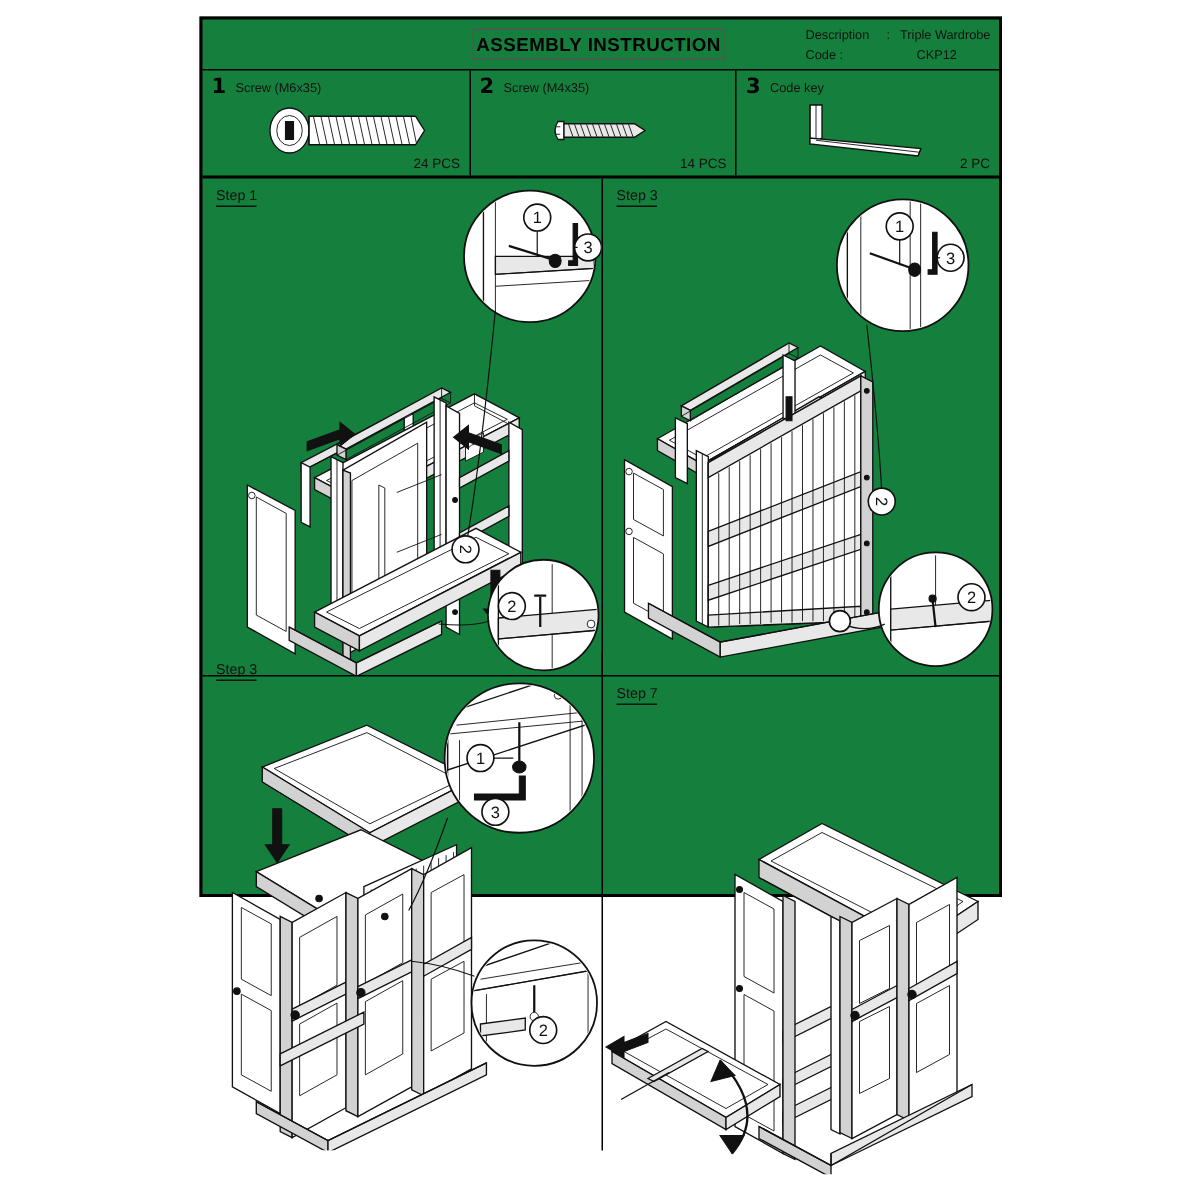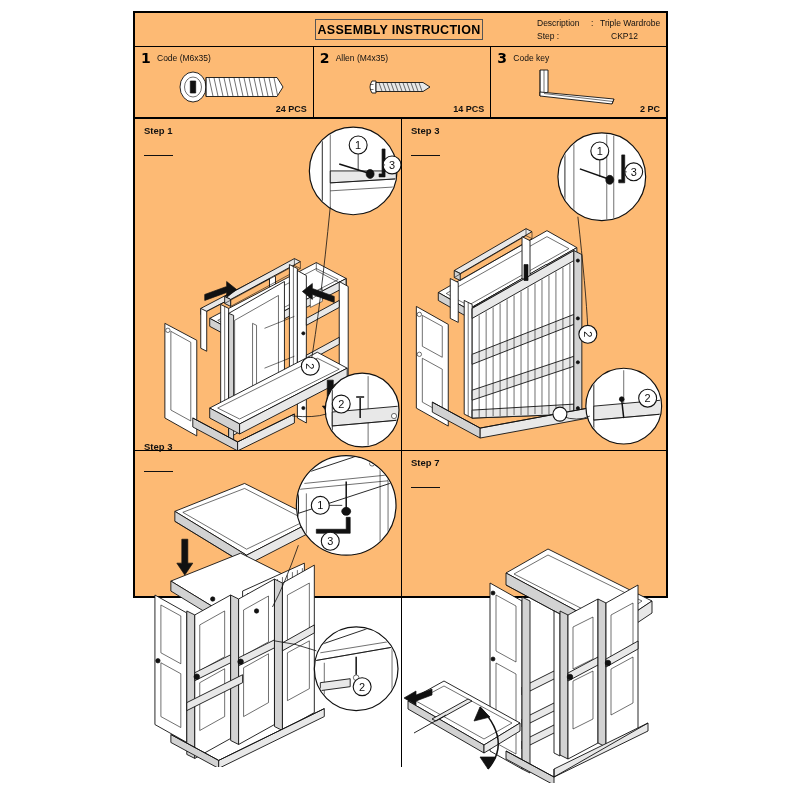--- a/index.html
+++ b/index.html
@@ -13,21 +13,21 @@
   }
 
   #sheet {
     position: absolute;
     left: 133px;
     top: 11px;
     width: 535px;
     height: 587px;
     border: 2px solid #000;
     box-sizing: border-box;
-    background: #fdba74;
+    background: #15803d;
   }
 
   
   .header-row {
     position: absolute;
     left: 0; top: 0;
     width: 100%;
     height: 34px;
     border-bottom: 1.5px solid #000;
     box-sizing: border-box;
@@ -99,21 +99,20 @@
     left: 22px; top: 6px;
     font-size: 8.5px;
     color: #111;
     white-space: nowrap;
   }
   .part-qty {
     position: absolute;
     right: 6px; bottom: 3px;
     font-size: 9px;
     color: #111;
-    font-weight: bold;
   }
   .part-art {
     position: absolute;
     left: 0; top: 18px;
     width: 100%; height: 44px;
     display: flex;
     align-items: center;
     justify-content: center;
   }
   .part-art.off1 { justify-content: center; padding-left: 8px; }
@@ -134,23 +133,22 @@
   .step-cell.s2 { left: 267px; top: 0;     width: 264px; height: 332px; border-bottom: 1.5px solid #000; }
   .step-cell.s3 { left: 0;     top: 316px; width: 267px; height: 332px; border-right: 1.5px solid #000; }
   .step-cell.s4 { left: 267px; top: 332px; width: 264px; height: 332px; }
 
   .step-label {
     position: absolute;
     left: 9px; top: 6px;
     font-size: 9.5px;
     color: #111;
     border-bottom: 1px solid #111;
-    padding-bottom: 19px;
+    padding-bottom: 1px;
     z-index: 5;
-    font-weight: bold;
   }
   .step-svg {
     position: absolute;
     left: 0; top: 0;
     width: 100%;
     height: 100%;
   }
   svg { display: block; }
   .ln   { stroke: #111; stroke-width: 0.9; fill: none; }
   .ln-t { stroke: #111; stroke-width: 0.6; fill: none; }
@@ -174,32 +172,32 @@
     <div class="title-box">
       <span>ASSEMBLY  INSTRUCTION</span>
     </div>
     <div class="desc-block">
       <div class="desc-line">
         <span class="desc-key">Description</span>
         <span class="desc-sep">:</span>
         <span class="desc-val">Triple Wardrobe</span>
       </div>
       <div class="desc-line">
-        <span class="desc-key">Step :</span>
+        <span class="desc-key">Code :</span>
         <span class="desc-sep"></span>
         <span class="desc-val indent">CKP12</span>
       </div>
     </div>
   </div>
 
   <div class="parts-row">
 
     <div class="part-cell c1">
       <div class="part-num">1</div>
-      <div class="part-label">Code  (M6x35)</div>
+      <div class="part-label">Screw  (M6x35)</div>
       <div class="part-art off1">
         <svg width="150" height="40" viewBox="0 0 150 40">
 
           <ellipse cx="36" cy="20" rx="13" ry="15" class="fw"></ellipse>
           <ellipse cx="36" cy="20" rx="8.5" ry="10" class="fw-t"></ellipse>
           <path d="M33.3 14 L38.7 14 L38.7 26 L33.3 26 Z" class="fk"></path>
 
           <path d="M49 10.5 L120 10.5 L126 20 L120 29.5 L49 29.5 Z" class="fw"></path>
           <g class="ln-t">
             <path d="M52 10.8 L56 29.2"></path>
@@ -218,21 +216,21 @@
               <path d="M117 10.8 L120.5 28"></path>
           </g>
           <path d="M49 10.5 L49 29.5" class="ln-t"></path>
         </svg>
       </div>
       <div class="part-qty">24 PCS</div>
     </div>
 
     <div class="part-cell c2">
       <div class="part-num">2</div>
-      <div class="part-label">Allen (M4x35)</div>
+      <div class="part-label">Screw (M4x35)</div>
       <div class="part-art">
         <svg width="150" height="40" viewBox="0 0 150 40">
 
           <path d="M45 14 Q41 20 45 26 L49 26 L49 14 Z" class="fw"></path>
           <path d="M43.5 17.5 L46.5 17.5 M43.5 22.5 L46.5 22.5" class="ln-t"></path>
 
           <path d="M49 15.5 L96 15.5 L103 20 L96 24.5 L49 24.5 Z" class="fg"></path>
           <g class="ln-t">
             <path d="M52 15.8 L55 24.2"></path>
               <path d="M56 15.8 L59 24.2"></path>

